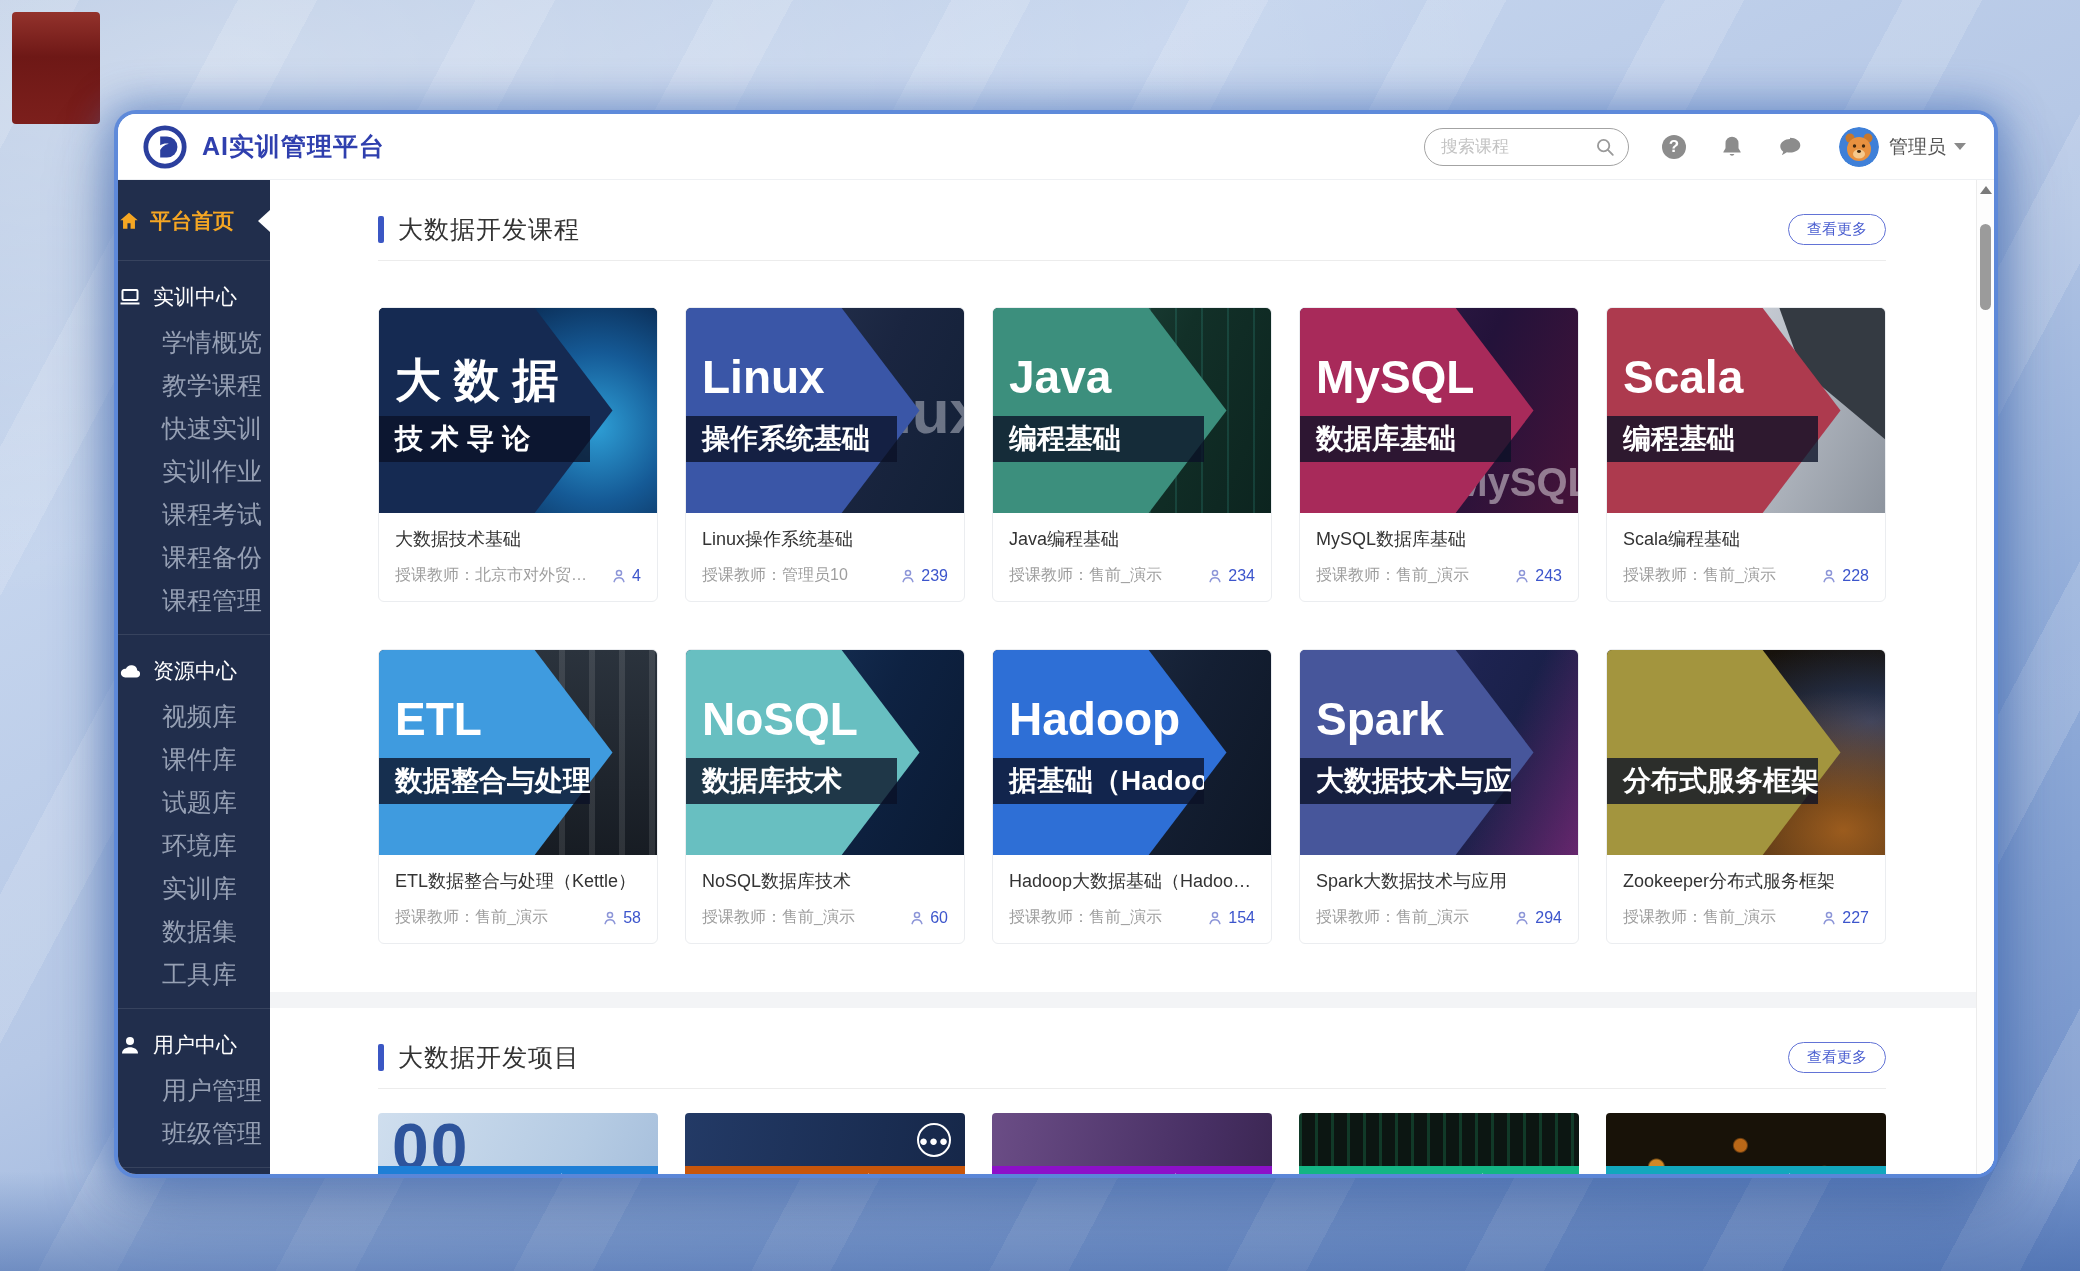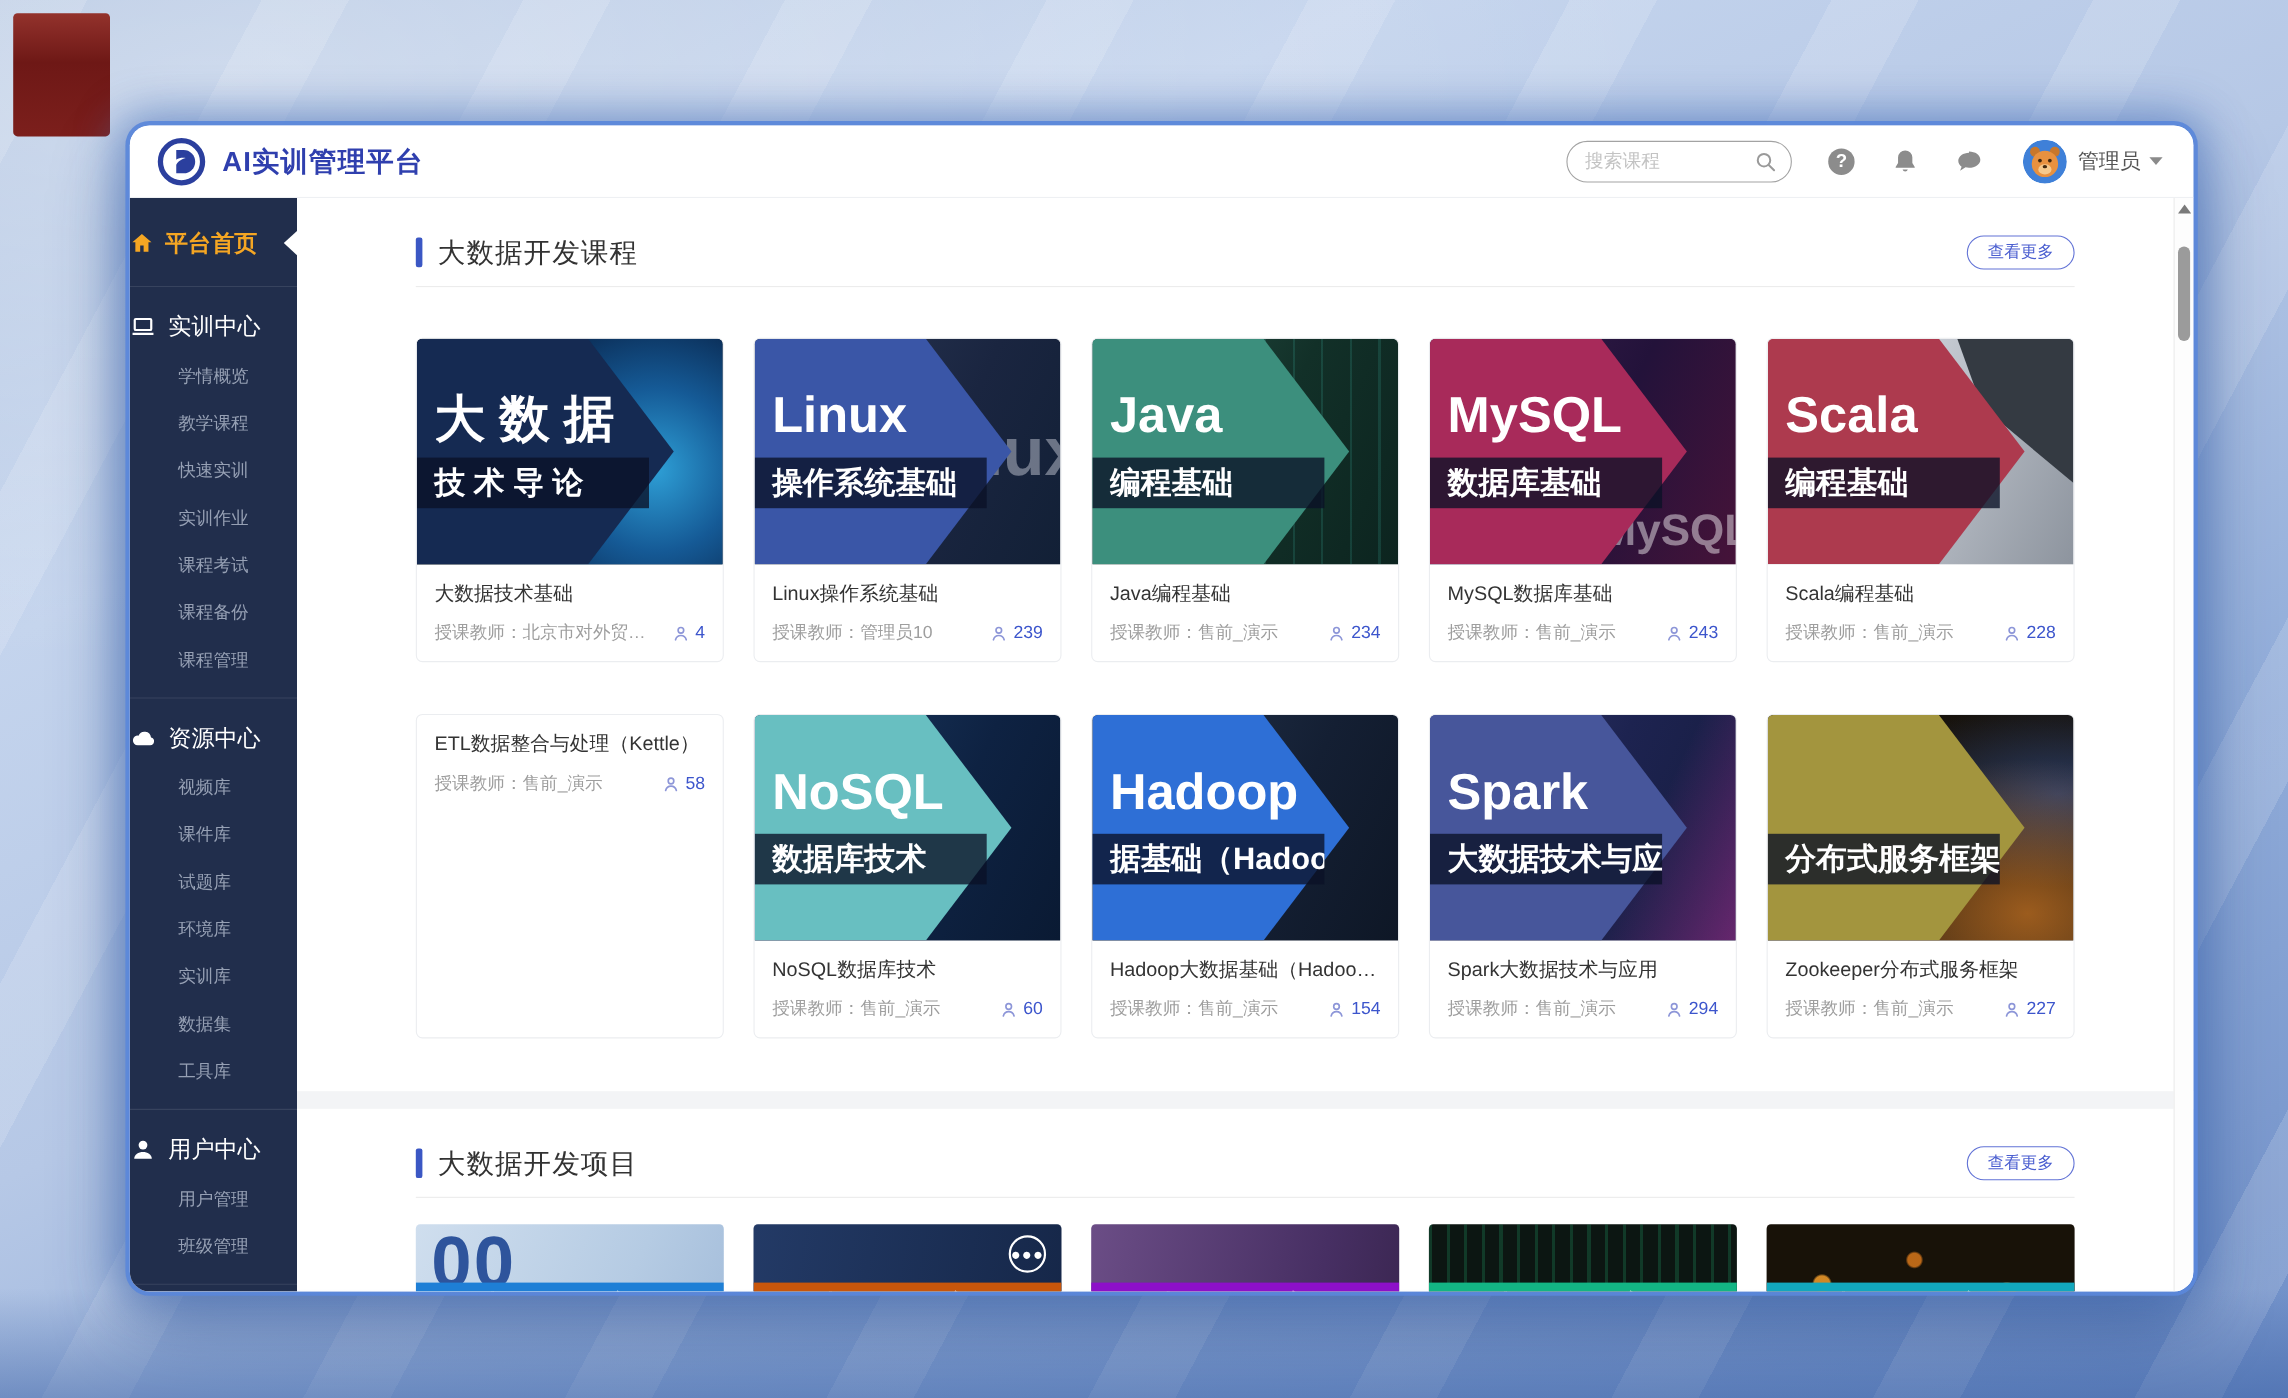--- a/index.html
+++ b/index.html
@@ -46,21 +46,21 @@
   .sidebar{ width:152px; background:#212e4c; color:#fff; flex:0 0 auto; padding-top:14px; }
   .side-home{ position:relative; display:flex; align-items:center; height:54px; cursor:pointer; }
   .side-home .s-ic{ width:22px; height:22px; }
   .side-home-label{ margin-left:10px; color:#f5a623; font-size:21px; font-weight:bold; }
   .side-home .notch{ position:absolute; right:0; top:50%; transform:translateY(-50%);
     width:0; height:0; border-top:11px solid transparent; border-bottom:11px solid transparent; border-right:12px solid #ffffff; }
   .side-section{ border-top:1px solid rgba(255,255,255,.10); margin-top:12px; padding-top:12px; }
   .side-sec-head{ display:flex; align-items:center; height:48px; cursor:pointer; }
   .side-sec-head .s-ic{ width:24px; height:24px; }
   .side-sec-label{ margin-left:11px; font-size:21px; color:#fff; }
-  .side-sub{ height:43px; line-height:43px; padding-left:44px; font-size:16px; color:#96a0b4; cursor:pointer; white-space:nowrap; }
+  .side-sub{ height:43px; line-height:43px; padding-left:44px; font-size:25px; color:#96a0b4; cursor:pointer; white-space:nowrap; }
   .s-ic svg{ width:100%; height:100%; display:block; }
 
   
   .main{ flex:1; position:relative; background:#fff; overflow:hidden; }
   .main-inner{ padding:30px 108px 0 108px; }
   .sec-head{ display:flex; align-items:center; height:38px; }
   .sec-bar{ width:6px; height:27px; background:#3b57c4; border-radius:2px; }
   .sec-title{ margin-left:14px; font-size:25px; color:#333; font-weight:500; letter-spacing:1px; }
   .sec-more{ margin-left:auto; height:31px; padding:0 18px; border:1px solid #6273d6; border-radius:16px;
     color:#4a5ed0; font-size:15px; background:#fff; cursor:pointer; display:flex; align-items:center; font-family:inherit; }
@@ -377,20 +377,26 @@
           <svg viewBox="0 0 24 24" fill="none" stroke="#8d96d8" stroke-width="2" stroke-linecap="round">
             <circle cx="12" cy="8" r="3.4"></circle>
                       <path d="M5.5 19.5c.9-3.4 3.5-5.2 6.5-5.2s5.6 1.8 6.5 5.2"></path>
           </svg>
           <span class="count">228</span>
         </span>
       </div>
     </div>
   </div>
             <div class="card">
+    <div class="cover theme-etl">
+
+      <div class="cover-arrow" style="background: rgb(63, 155, 223);"></div>
+      <div class="cover-title">ETL</div>
+      <div class="cover-band">数据整合与处理</div>
+    </div>
     <div class="card-body">
       <div class="course-title">ETL数据整合与处理（Kettle）</div>
       <div class="meta-row">
         <span class="teacher">授课教师：售前_演示</span>
         <span class="count-wrap">
           <svg viewBox="0 0 24 24" fill="none" stroke="#8d96d8" stroke-width="2" stroke-linecap="round">
             <circle cx="12" cy="8" r="3.4"></circle>
                       <path d="M5.5 19.5c.9-3.4 3.5-5.2 6.5-5.2s5.6 1.8 6.5 5.2"></path>
           </svg>
           <span class="count">58</span>

